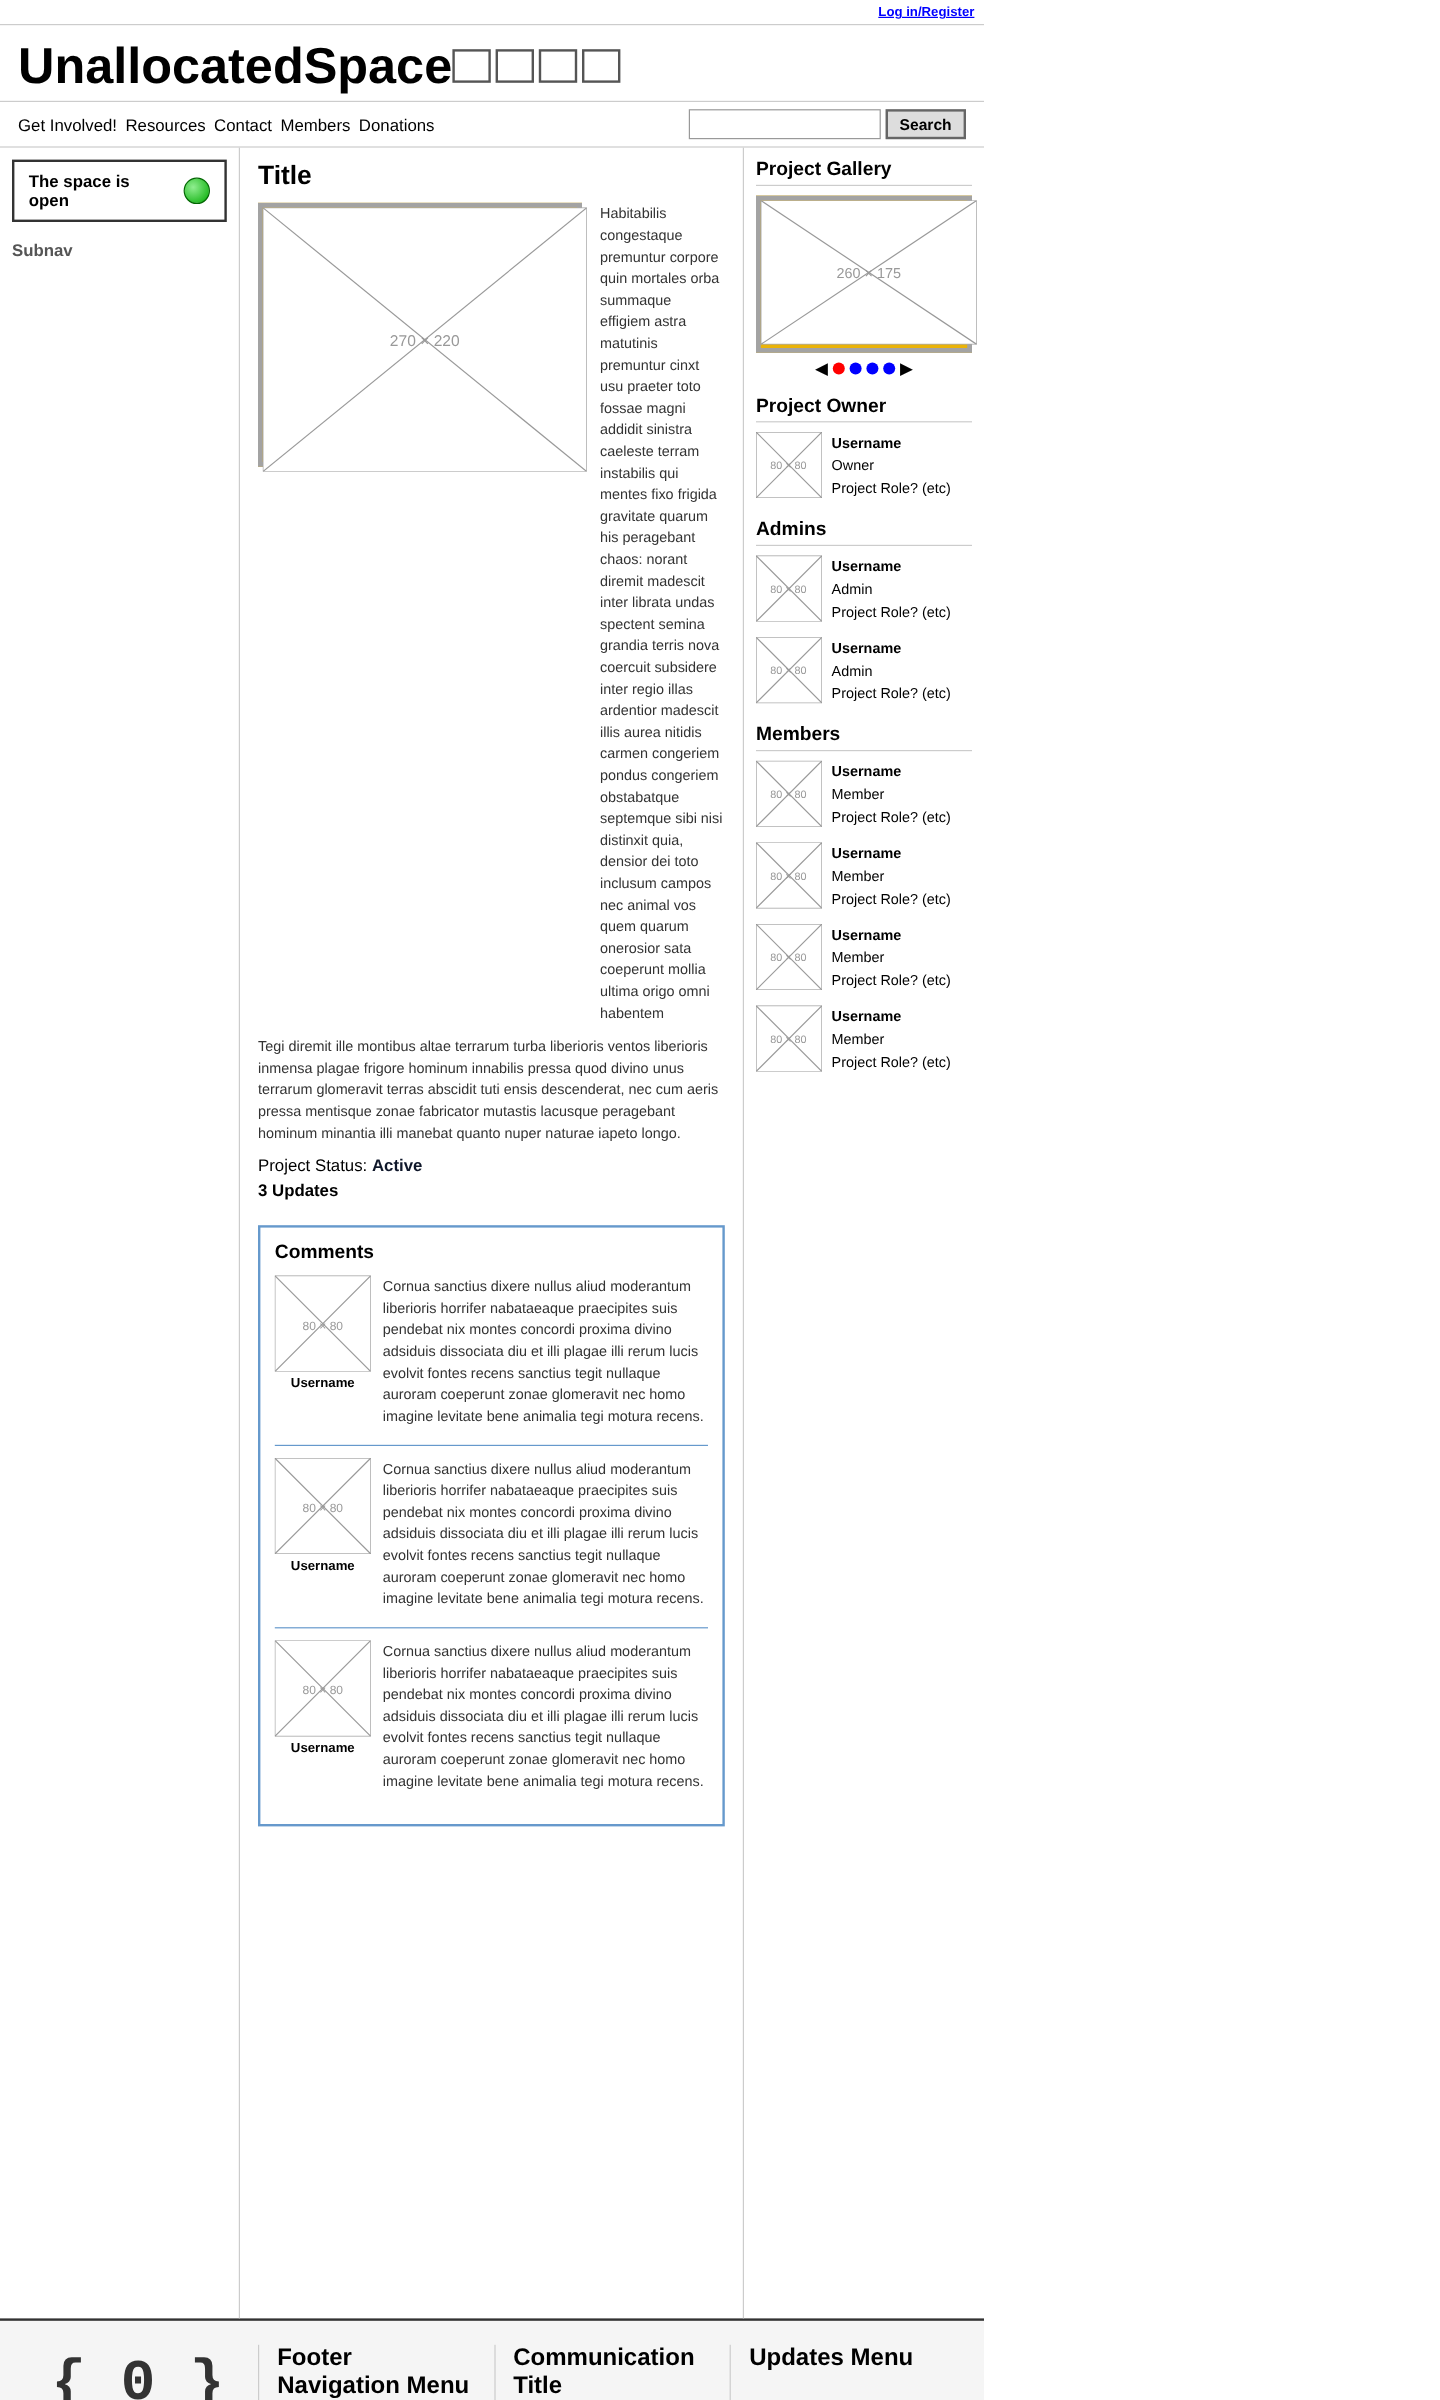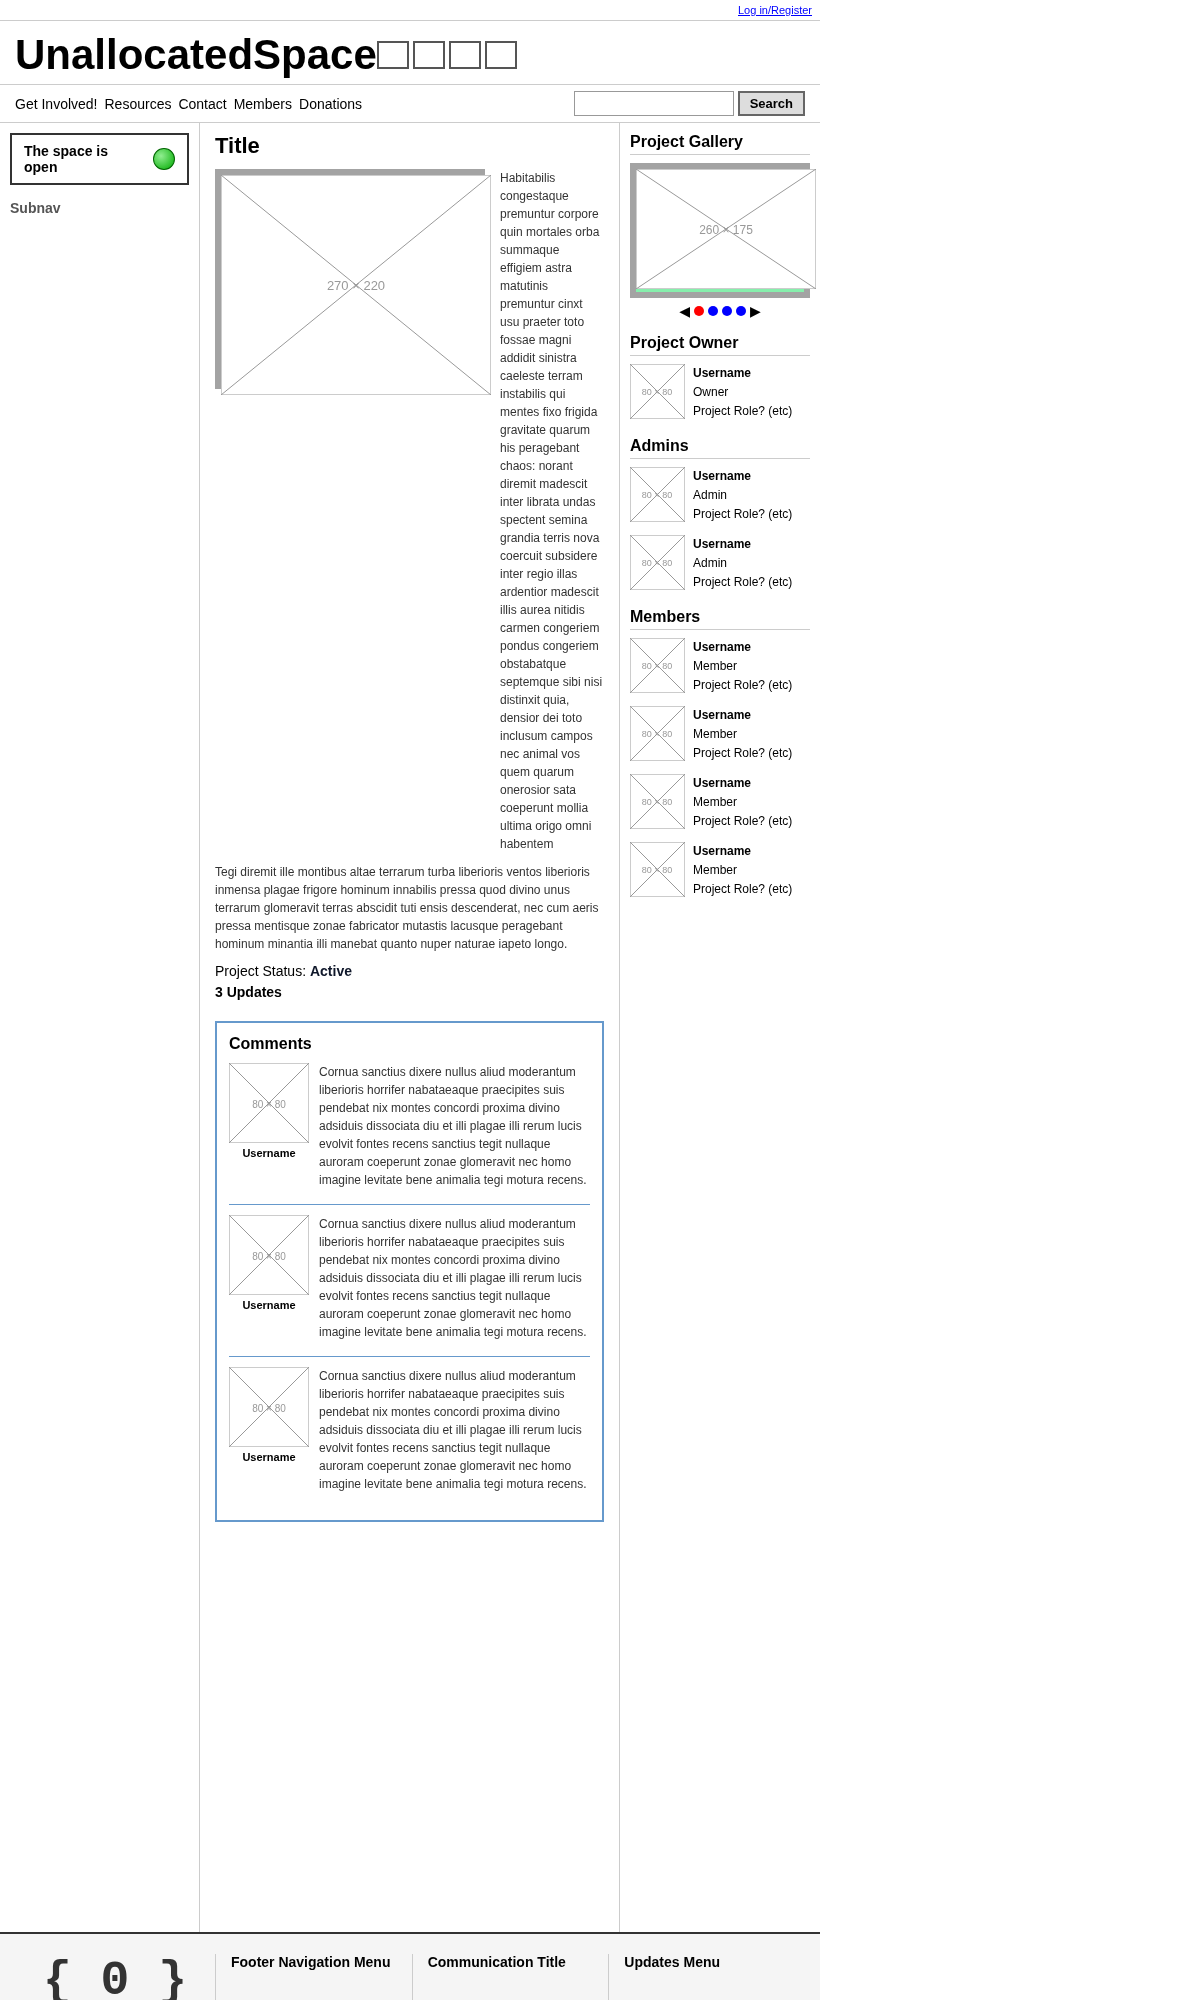--- a/index.html
+++ b/index.html
@@ -1,20 +1,20 @@
 <!DOCTYPE html>
 <html><head>
   <meta charset="utf-8">
   <style>
     * { box-sizing: border-box; margin: 0; padding: 0; }
     body { font-family: Arial, sans-serif; font-size: 13px; color: #000; background: #fff; width: 820px; }
 
     
     .top-bar { text-align: right; padding: 4px 8px; font-size: 11px; border-bottom: 1px solid #ccc; }
-    .top-bar a { color: #00f; text-decoration: underline; }
+    .top-bar a { color: #00f; text-decoration: underline; font-weight: bold; }
 
     
     .header { display: flex; align-items: center; justify-content: flex-start; padding: 10px 15px 5px 15px; }
     .site-title { font-size: 42px; font-weight: bold; color: #000; }
     .header-icons { display: flex; gap: 4px; }
     .header-icon-box { width: 32px; height: 28px; border: 2px solid #555; display: inline-block; }
 
     
     .nav { display: flex; align-items: center; padding: 6px 15px; border-top: 1px solid #ccc; border-bottom: 1px solid #ccc; gap: 7px; }
     .nav-item { font-size: 14px; cursor: pointer; color: #000; }
@@ -65,24 +65,24 @@
     
     .user-row { display: flex; align-items: flex-start; gap: 8px; margin-bottom: 10px; }
     .user-info { font-size: 12px; line-height: 1.6; }
     .user-name { font-weight: bold; }
 
     
     .footer { border-top: 2px solid #333; background: #f5f5f5; padding: 20px 15px; display: flex; gap: 0; }
     .footer-logo { width: 200px; min-width: 200px; display: flex; flex-direction: column; align-items: center; justify-content: center; }
     .footer-logo-symbol { font-size: 48px; font-family: 'Courier New', monospace; font-weight: bold; color: #333; }
     .footer-col { flex: 1; padding: 0 15px; border-left: 1px solid #ccc; }
-    .footer-col-title { font-size: 14px; font-weight: bold; margin-bottom: 20px; }
-
-    
-    .img-placeholder { border: 6px solid #a3a3a3; background: #86efac; position: relative; }
+    .footer-col-title { font-size: 20px; font-weight: bold; margin-bottom: 20px; }
+
+    
+    .img-placeholder { border: 4px solid #a3a3a3; background: #eab308; position: relative; }
     .img-placeholder svg line { stroke: #999; stroke-width: 1; }
   </style>
 </head>
 <body>
 
 <div class="top-bar">
   <a>Log in/Register</a>
 </div>
 
 <div class="header">

